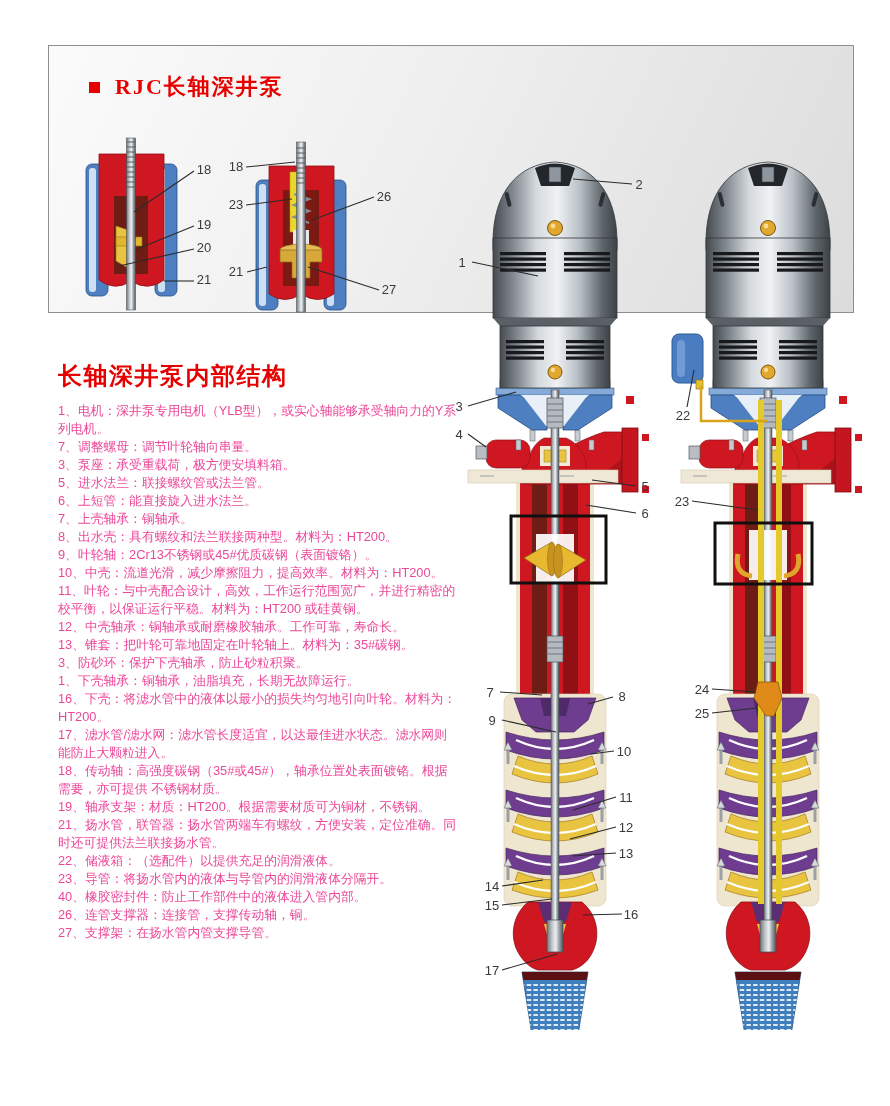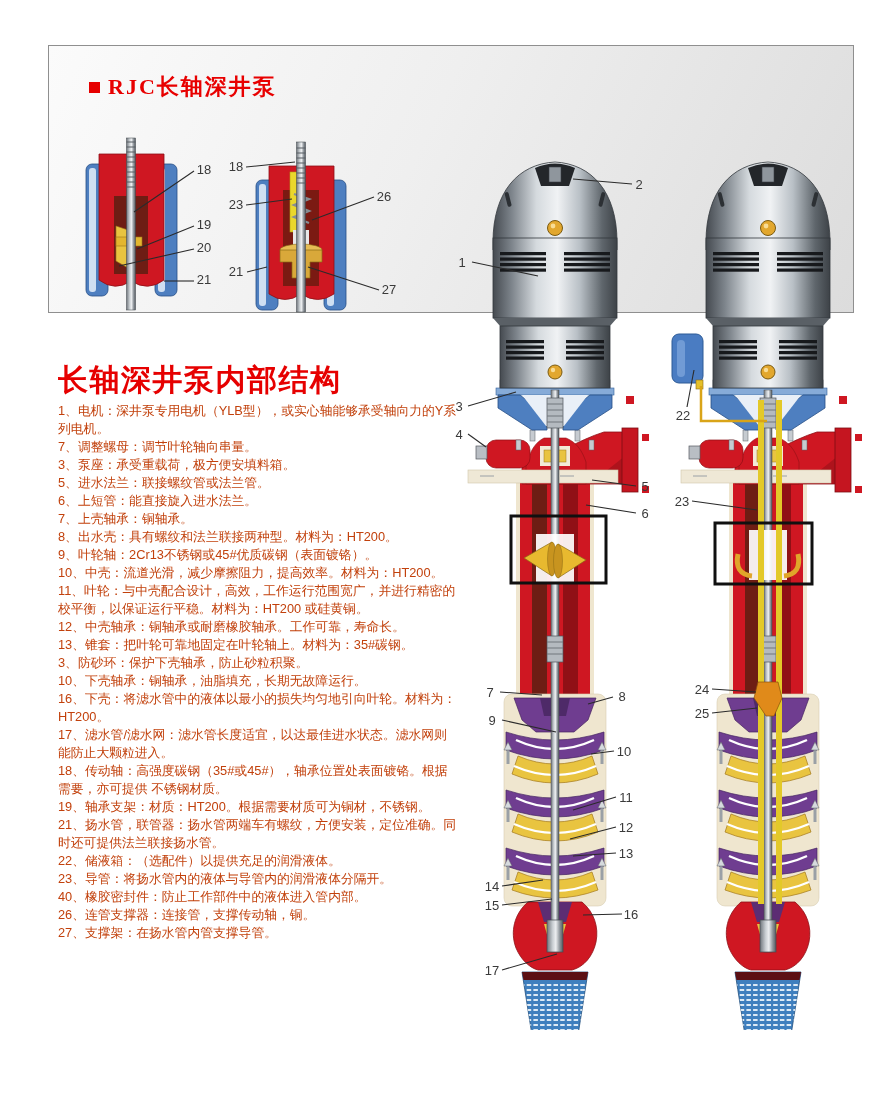--- a/index.html
+++ b/index.html
@@ -1,27 +1,27 @@
 <!DOCTYPE html>
 <html><head>
 <meta charset="utf-8">
 <style>
   html,body{margin:0;padding:0;background:#ffffff;}
   .page{position:relative;width:890px;height:1106px;background:#ffffff;overflow:hidden;
         font-family:"Liberation Sans","DejaVu Sans",sans-serif;}
   .top-box{position:absolute;left:48px;top:45px;width:806px;height:268px;box-sizing:border-box;
            border:1px solid #8f8f8f;background:linear-gradient(115deg,#fbfbfb 0%,#efefef 45%,#dcdcdc 100%);}
-  .title-row{position:absolute;left:40px;top:26px;display:flex;align-items:center;gap:8px;}
+  .title-row{position:absolute;left:40px;top:26px;display:flex;align-items:center;gap:15px;}
   .bullet{width:11px;height:11px;background:#e60000;flex:0 0 auto;}
   .page-title{margin:0;font-family:"Liberation Serif","DejaVu Serif",serif;font-size:22px;font-weight:bold;
               color:#e80000;letter-spacing:2px;}
   .detail-svg{position:absolute;left:22px;top:88px;}
-  .section-heading{position:absolute;left:58px;top:360px;margin:0;font-size:30px;font-weight:bold;
+  .section-heading{position:absolute;left:58px;top:360px;margin:0;font-size:24px;font-weight:bold;
                    color:#e60000;letter-spacing:1.5px;}
-  .parts-list{position:absolute;left:58px;top:402px;width:400px;font-size:12.8px;line-height:18px;color:#c2410c;}
+  .parts-list{position:absolute;left:58px;top:402px;width:400px;font-size:12.8px;line-height:18px;color:#ec4899;}
   .parts-list .li{margin:0;}
   .pumps-svg{position:absolute;left:440px;top:140px;}
   .cl{font-family:"Liberation Sans","DejaVu Sans",sans-serif;font-size:13px;fill:#3a3a3a;}
   .ld{stroke:#2b2b2b;stroke-width:1.1;}
 </style>
 </head>
 <body>
 
 <div class="page">
 
@@ -124,21 +124,21 @@
     <div class="li">5、进水法兰：联接螺纹管或法兰管。</div>
     <div class="li">6、上短管：能直接旋入进水法兰。</div>
     <div class="li">7、上壳轴承：铜轴承。</div>
     <div class="li">8、出水壳：具有螺纹和法兰联接两种型。材料为：HT200。</div>
     <div class="li">9、叶轮轴：2Cr13不锈钢或45#优质碳钢（表面镀铬）。</div>
     <div class="li">10、中壳：流道光滑，减少摩擦阻力，提高效率。材料为：HT200。</div>
     <div class="li">11、叶轮：与中壳配合设计，高效，工作运行范围宽广，并进行精密的校平衡，以保证运行平稳。材料为：HT200 或硅黄铜。</div>
     <div class="li">12、中壳轴承：铜轴承或耐磨橡胶轴承。工作可靠，寿命长。</div>
     <div class="li">13、锥套：把叶轮可靠地固定在叶轮轴上。材料为：35#碳钢。</div>
     <div class="li">3、防砂环：保护下壳轴承，防止砂粒积聚。</div>
-    <div class="li">10、下壳轴承：铜轴承，油脂填充，长期无故障运行。</div>
+    <div class="li">1、下壳轴承：铜轴承，油脂填充，长期无故障运行。</div>
     <div class="li">16、下壳：将滤水管中的液体以最小的损失均匀地引向叶轮。材料为：HT200。</div>
     <div class="li">17、滤水管/滤水网：滤水管长度适宜，以达最佳进水状态。滤水网则能防止大颗粒进入。</div>
     <div class="li">18、传动轴：高强度碳钢（35#或45#），轴承位置处表面镀铬。根据需要，亦可提供 不锈钢材质。</div>
     <div class="li">19、轴承支架：材质：HT200。根据需要材质可为铜材，不锈钢。</div>
     <div class="li">21、扬水管，联管器：扬水管两端车有螺纹，方便安装，定位准确。同时还可提供法兰联接扬水管。</div>
     <div class="li">22、储液箱：（选配件）以提供充足的润滑液体。</div>
     <div class="li">23、导管：将扬水管内的液体与导管内的润滑液体分隔开。</div>
     <div class="li">40、橡胶密封件：防止工作部件中的液体进入管内部。</div>
     <div class="li">26、连管支撑器：连接管，支撑传动轴，铜。</div>
     <div class="li">27、支撑架：在扬水管内管支撑导管。</div>

